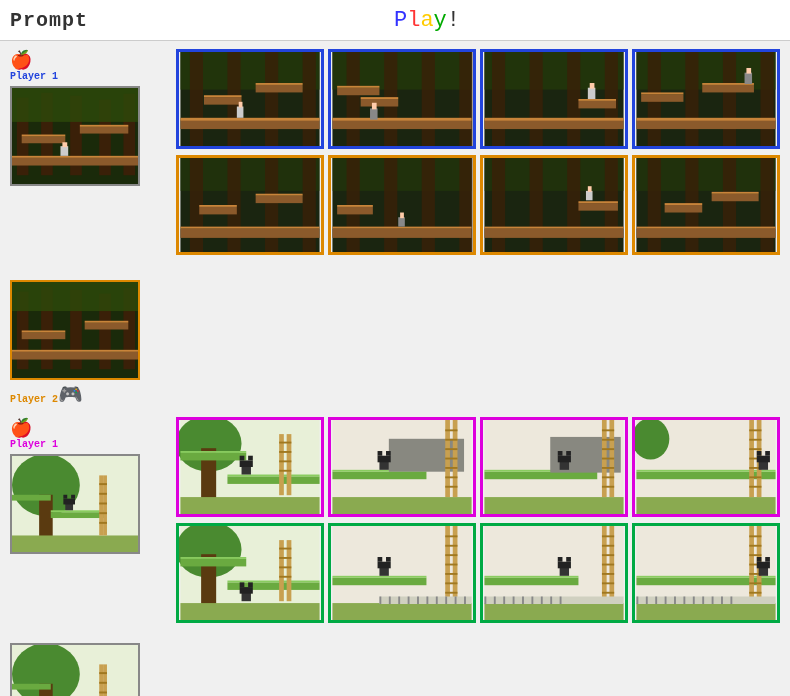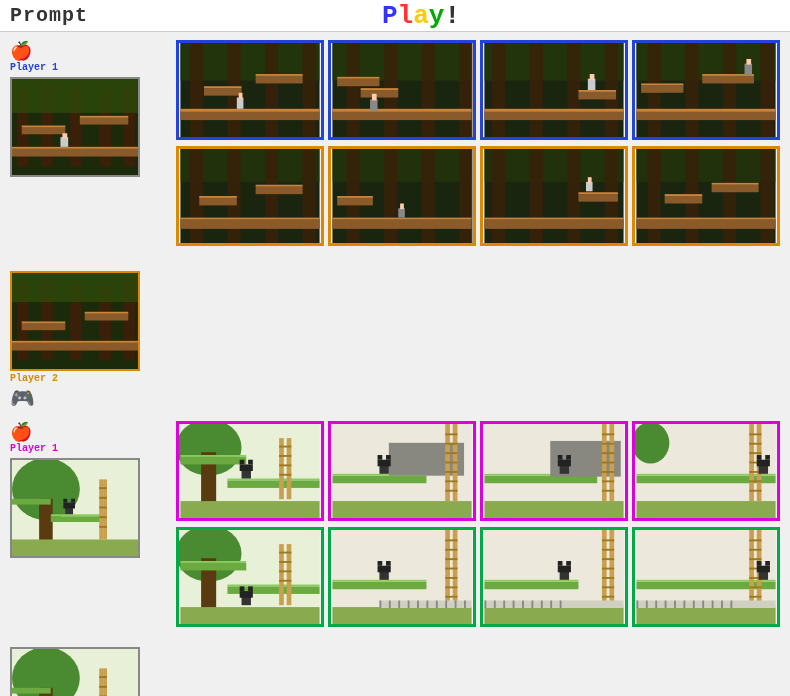--- a/index.html
+++ b/index.html
@@ -9,31 +9,31 @@
       background: #f0f0f0;
       font-family: 'Courier New', monospace;
       overflow: hidden;
     }
     .header {
       display: flex;
       align-items: center;
       padding: 4px 10px;
       background: #fff;
       border-bottom: 1px solid #ccc;
-      height: 32px;
+      height: 41px;
     }
     .prompt-title {
       font-size: 20px;
       font-weight: bold;
       color: #333;
       letter-spacing: 1px;
     }
     .play-title {
-      font-size: 26px;
-      font-weight: bold;
+      font-size: 22px;
+      font-weight: normal;
       margin-left: auto;
       margin-right: 320px;
     }
     .play-P { color: #3333ff; }
     .play-l { color: #ff3333; }
     .play-a { color: #ffcc00; }
     .play-y { color: #00aa00; }
     .play-excl { color: #333; }
 
     .main-content {
@@ -170,21 +170,21 @@
             <rect x="115" y="6" width="12" height="84" fill="#3a2008"></rect>
             <rect x="0" y="0" width="130" height="30" fill="#2d4a0a" opacity="0.8"></rect>
             <rect x="0" y="72" width="130" height="8" fill="#8B5A2B"></rect>
             <rect x="0" y="70" width="130" height="2" fill="#c8843a"></rect>
             <rect x="10" y="52" width="45" height="7" fill="#8B5A2B"></rect>
             <rect x="10" y="50" width="45" height="2" fill="#c8843a"></rect>
             <rect x="75" y="42" width="45" height="7" fill="#8B5A2B"></rect>
             <rect x="75" y="40" width="45" height="2" fill="#c8843a"></rect>
           </svg>
         </div>
-        <div style="display:flex; flex-direction:column; align-items:flex-start; margin-top:2px;">
+        <div style="display:flex; flex-direction:row; align-items:flex-end; margin-top:2px;">
           <span class="thumb-label player-label-orange">Player 2</span>
           <span style="font-size:20px;">🎮</span>
         </div>
       </div>
     </div>
 
     <div class="right-frames">
 
       <div class="frames-row">
         <div class="frame blue-border">

